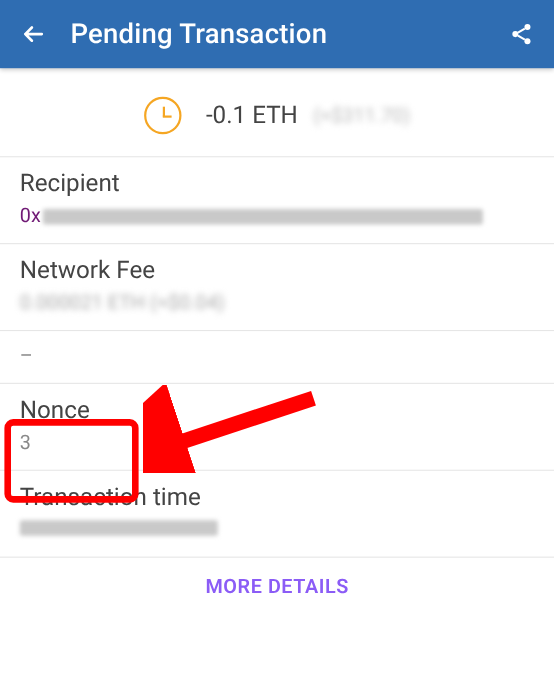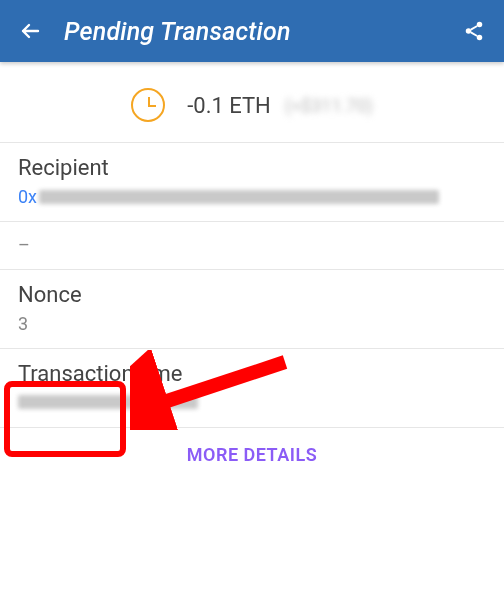--- a/index.html
+++ b/index.html
@@ -5,21 +5,20 @@
   * { box-sizing: border-box; margin: 0; padding: 0; }
   html, body { width: 504px; height: 612px; font-family: -apple-system, Roboto, "Helvetica Neue", Arial, sans-serif; background: #fff; color: #333; }
   .appbar {
     background: #2f6db2;
     height: 62px;
     display: flex;
     align-items: center;
     padding: 0 16px;
     color: #fff;
     box-shadow: 0 2px 4px rgba(0,0,0,0.2);
-    font-style: italic;
   }
   .appbar .back { width: 28px; height: 28px; display:flex; align-items:center; justify-content:center; margin-right: 20px; }
   .appbar .title { font-size: 25px; font-weight: 500; flex: 1; letter-spacing: 0.2px; }
   .appbar .share { width: 28px; height: 28px; display:flex; align-items:center; justify-content:center; }
   .amount-row {
     display: flex;
     align-items: center;
     justify-content: center;
     gap: 10px;
     padding: 26px 0 20px 0;
@@ -63,21 +62,21 @@
   .value.blurred {
     filter: blur(3px);
     color: #aaa;
     user-select: none;
   }
   .addr-line {
     display: flex;
     align-items: center;
     gap: 2px;
   }
-  .addr-prefix { font-size: 18px; color: #3b82f6; }
+  .addr-prefix { font-size: 18px; color: #701a75; }
   .addr-bar {
     height: 14px;
     background: #c9c9c9;
     filter: blur(2px);
     flex: 1;
     max-width: 400px;
     border-radius: 2px;
   }
   .dash { color: #999; font-size: 14px; }
   .more-details {
@@ -139,20 +138,24 @@
 </div>
 
 <div class="section first">
   <div class="label">Recipient</div>
   <div class="addr-line">
     <span class="addr-prefix">0x</span>
     <span class="addr-bar"></span>
   </div>
 </div>
 
+<div class="section">
+  <div class="label">Network Fee</div>
+  <div class="value blurred">0.000021 ETH (≈$0.04)</div>
+</div>
 
 <div class="section">
   <div class="value dash">–</div>
 </div>
 
 <div class="section">
   <div class="label">Nonce</div>
   <div class="value">3</div>
 </div>
 

